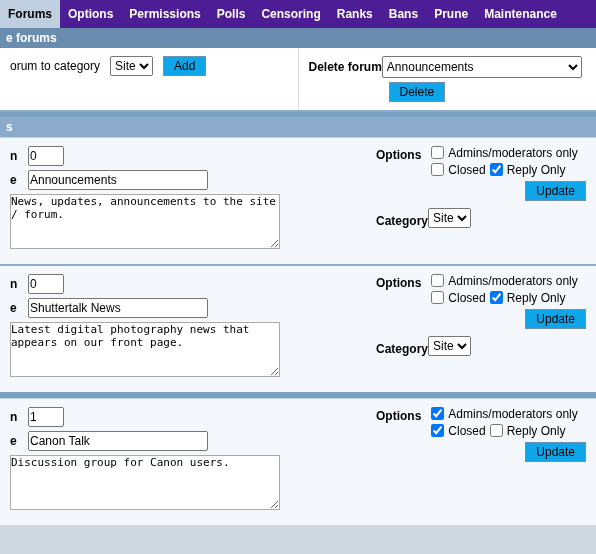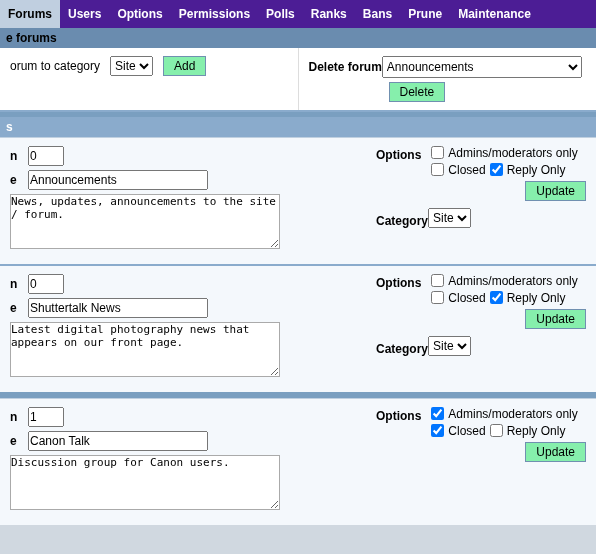--- a/index.html
+++ b/index.html
@@ -28,42 +28,42 @@
       font-weight: bold;
     }
     .top-nav a.active {
       background: #c0cfe0;
       color: #000;
     }
 
     
     .section-header {
       background: #6a8caf;
-      color: #000000;
+      color: #ffffff;
       font-weight: bold;
       padding: 3px 6px;
       font-size: 12px;
     }
 
     
     .add-forum-row {
       display: flex;
       align-items: center;
       gap: 10px;
       flex-wrap: wrap;
     }
     .add-forum-row label {
       font-size: 12px;
     }
     .add-forum-row select, .add-forum-row input[type="text"] {
       font-size: 12px;
       height: 20px;
     }
     .btn {
-      background: #86efac;
+      background: #0ea5e9;
       border: 1px solid #7090b0;
       font-size: 12px;
       padding: 2px 10px;
       cursor: pointer;
     }
 
     
     .delete-area {
       display: flex;
       flex-direction: column;
@@ -181,24 +181,24 @@
       background: #7a9fc0;
       height: 5px;
     }
 
   </style>
 </head>
 <body>
 
 <div class="top-nav">
   <a class="active">Forums</a>
-  <a>Users</a>
   <a>Options</a>
   <a>Permissions</a>
   <a>Polls</a>
+  <a>Censoring</a>
   <a>Ranks</a>
   <a>Bans</a>
   <a>Prune</a>
   <a>Maintenance</a>
 
 </div>
 
 <div class="section-header">
   <span>e forums</span>
 </div>

